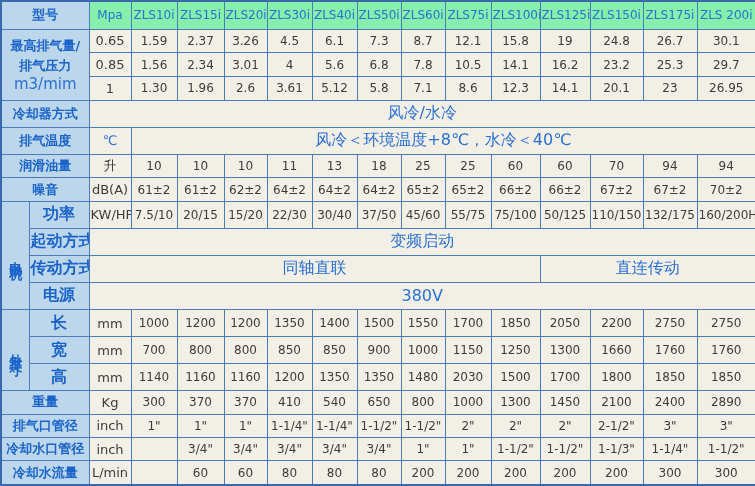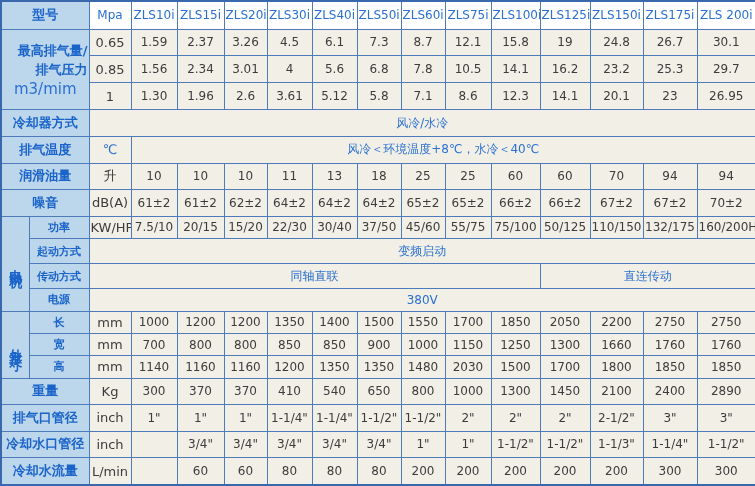--- a/index.html
+++ b/index.html
@@ -23,48 +23,48 @@
     white-space: nowrap;
   }
   thead tr { height: 28px; margin-top: 16px; }
   
   th.lbl, th.lbl2, th.vlbl, th.caplbl {
     background: #bcd6ec;
     color: #1a63c8;
     font-weight: bold;
     font-size: 13px;
   }
-  th.lbl2 { font-size: 11px; margin-left: 21px; }
+  th.lbl2 { font-size: 16px; margin-left: 21px; }
   
   th.vlbl {
     writing-mode: vertical-lr;
     text-orientation: upright;
     letter-spacing: 3px;
     font-size: 13px;
     padding: 0;
   }
   
   th.mhead, .gen-th {
-    background: #ffffff;
+    background: #86efac;
     color: #2a70d2;
     font-weight: normal;
     font-size: 12px;
   }
   
   td {
     background: #f2efe6;
     color: #3c3c3c;
     font-size: 12px;
   }
   td.unitcol { font-size: 13px; }
   td.blue { color: #2a70d2; }
-  td.merged { color: #2a70d2; font-size: 12px; }
+  td.merged { color: #2a70d2; font-size: 16px; }
   
   th.caplbl { text-align: left; padding: 0 4px; }
-  th.caplbl .cap-line { text-align: right; line-height: 1.5; }
+  th.caplbl .cap-line { text-align: center; line-height: 1.5; }
   th.caplbl .cap-unit {
     text-align: center;
     font-weight: normal;
     font-size: 15px;
     color: #2a70d2;
   }
   
   tr.sec > th, tr.sec > td { border-top: 2px solid #3a68ac; }
   thead tr > th { border-bottom: 2px solid #3a68ac; }
 </style>

